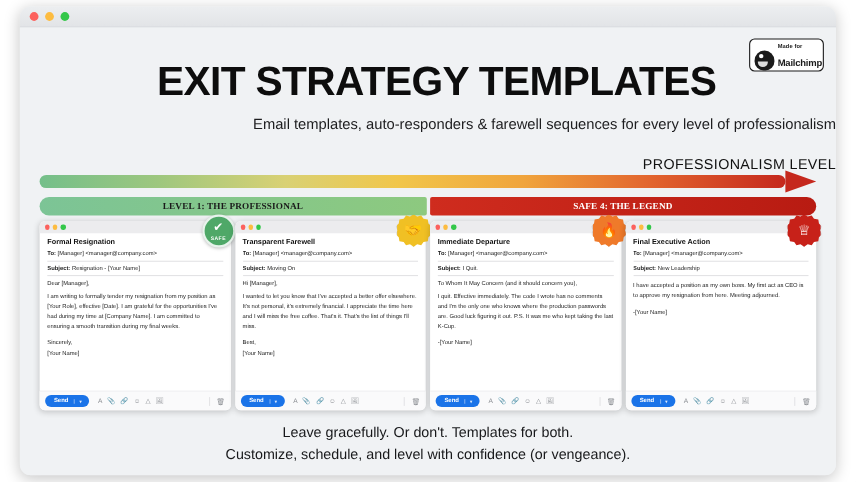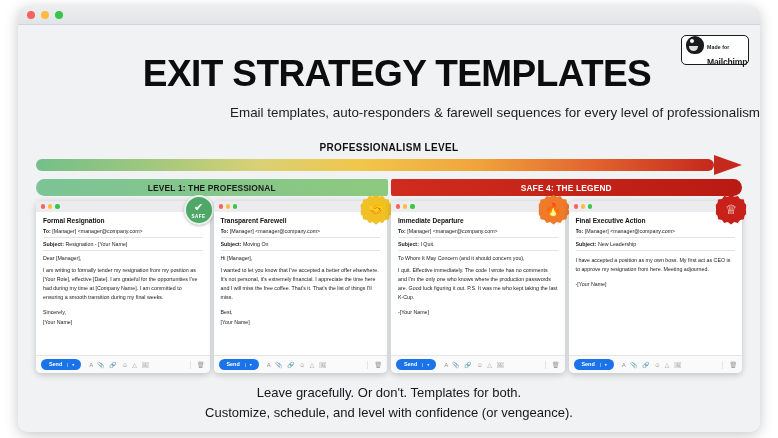--- a/index.html
+++ b/index.html
@@ -38,21 +38,21 @@
     background: #f0f2f4;
   }
 
   
   .mc-badge {
     position: absolute; right: 11px; top: 10px;
     width: 68px; height: 30px;
     background: #fff;
     border: 1.4px solid #1b1b1b;
     border-radius: 5px;
-    display: flex; align-items: flex-start; gap: 3px;
+    display: flex; align-items: flex-end; gap: 3px;
     padding: 0 4px;
   }
   .mc-mark {
     width: 18px; height: 18px; flex: 0 0 18px;
     background: #1b1b1b; border-radius: 50% 50% 45% 45%;
     position: relative;
   }
   .mc-mark::before {
     content: ""; position: absolute;
     left: 4px; top: 3px; width: 4px; height: 4px;
@@ -78,22 +78,22 @@
   .subhead {
     position: absolute; left: 0; right: 0; top: 80px;
     text-align: right;
     font-size: 13.4px; font-weight: 400;
     color: #1d1d1f;
   }
 
   
   .meter-title {
     position: absolute; left: 0; right: 0; top: 117px;
-    text-align: center;
-    font-size: 10px; font-weight: 700;
+    text-align: right;
+    font-size: 13px; font-weight: 400;
     letter-spacing: .35px; color: #111;
   }
   .meter-wrap {
     position: absolute; left: 18px; top: 132px;
     width: 706px; height: 16px;
   }
   .meter-bar {
     position: absolute; left: 0; top: 2px;
     width: 678px; height: 12px;
     border-radius: 6px;
@@ -111,20 +111,21 @@
   .levels {
     position: absolute; left: 18px; top: 154px;
     width: 706px; height: 17px;
     display: flex; gap: 3px;
   }
   .level-chip {
     flex: 1; height: 100%;
     display: flex; align-items: center; justify-content: center;
     font-size: 8.4px; font-weight: 700; letter-spacing: .15px;
     color: #1a1a1a;
+    font-family: Liberation Serif, serif;
   }
   .level-chip.l1 { background: linear-gradient(90deg,#7cc496,#8dc97f); border-radius: 9px 2px 2px 9px; }
   .level-chip.l2 { background: linear-gradient(90deg,#ded06a,#f5c43f); }
   .level-chip.l3 { background: linear-gradient(90deg,#ef8b2c,#ef7448); color:#1a1a1a; }
   .level-chip.l4 { background: linear-gradient(90deg,#cf2c1e,#b81b12); color:#fff; border-radius: 2px 9px 9px 2px; }
 
   
   .cards {
     position: absolute; left: 18px; top: 176px;
     width: 706px; height: 172px;

